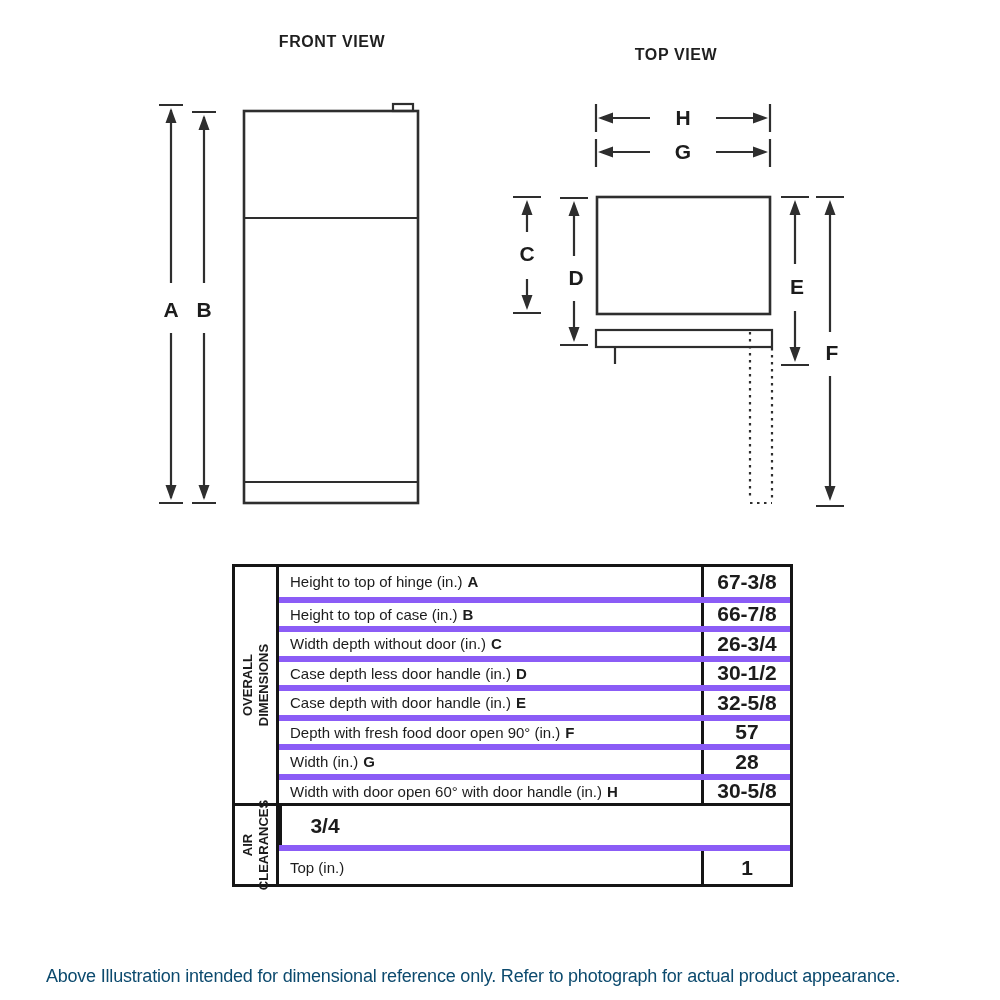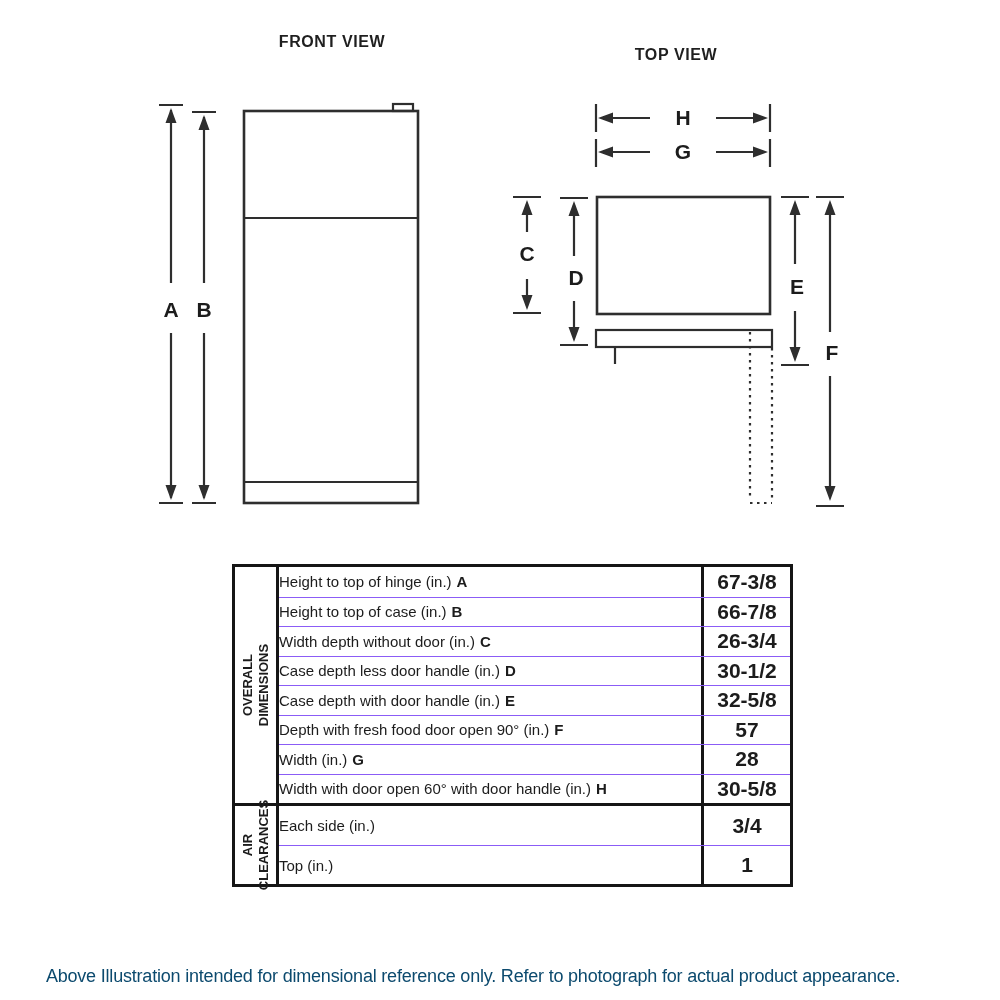--- a/index.html
+++ b/index.html
@@ -28,26 +28,26 @@
   .t-section.air{border-top:3px solid #151515;}
   .t-cat{width:44px;flex:none;border-right:3px solid #151515;position:relative;box-sizing:border-box;}
   .rot{
     position:absolute;top:50%;left:50%;
     transform:translate(-50%,-50%) rotate(-90deg);
     font-weight:bold;font-size:13px;line-height:1.2;text-align:center;white-space:nowrap;
   }
   .rot span{display:block;}
   .t-rows{flex:1;display:flex;flex-direction:column;}
   .t-row{display:flex;align-items:stretch;box-sizing:border-box;}
-  .t-row + .t-row{border-top:1px solid #8b5cf6;}
+  .t-row + .t-row{border-top:6px solid #8b5cf6;}
   .t-section.dims .t-row{height:29.5px;}
   .t-section.air .t-row{height:39px;}
   .t-desc{
     flex:1;display:flex;align-items:center;
-    font-size:15px;white-space:nowrap;
+    padding-left:11px;font-size:15px;white-space:nowrap;
   }
   .desc-key{font-weight:bold;margin-left:5px;}
   .t-val{
     width:89px;flex:none;border-left:3px solid #151515;box-sizing:border-box;
     display:flex;align-items:center;justify-content:center;
     font-size:21px;font-weight:bold;
   }
 
   .footer-note{
     position:absolute;left:0;top:947px;width:100%;text-align:center;
@@ -206,23 +206,20 @@
 
     <div class="t-section air">
       <div class="t-cat">
         <div class="rot">
           <span>AIR</span>
           <span>CLEARANCES</span>
         </div>
       </div>
       <div class="t-rows">
         <div class="t-row">
-          <div class="t-desc">
-              <span>Each side (in.)</span>
-            </div>
           <div class="t-val">3/4</div>
         </div>
         <div class="t-row">
           <div class="t-desc">
               <span>Top (in.)</span>
             </div>
           <div class="t-val">1</div>
         </div>
       </div>
     </div>

